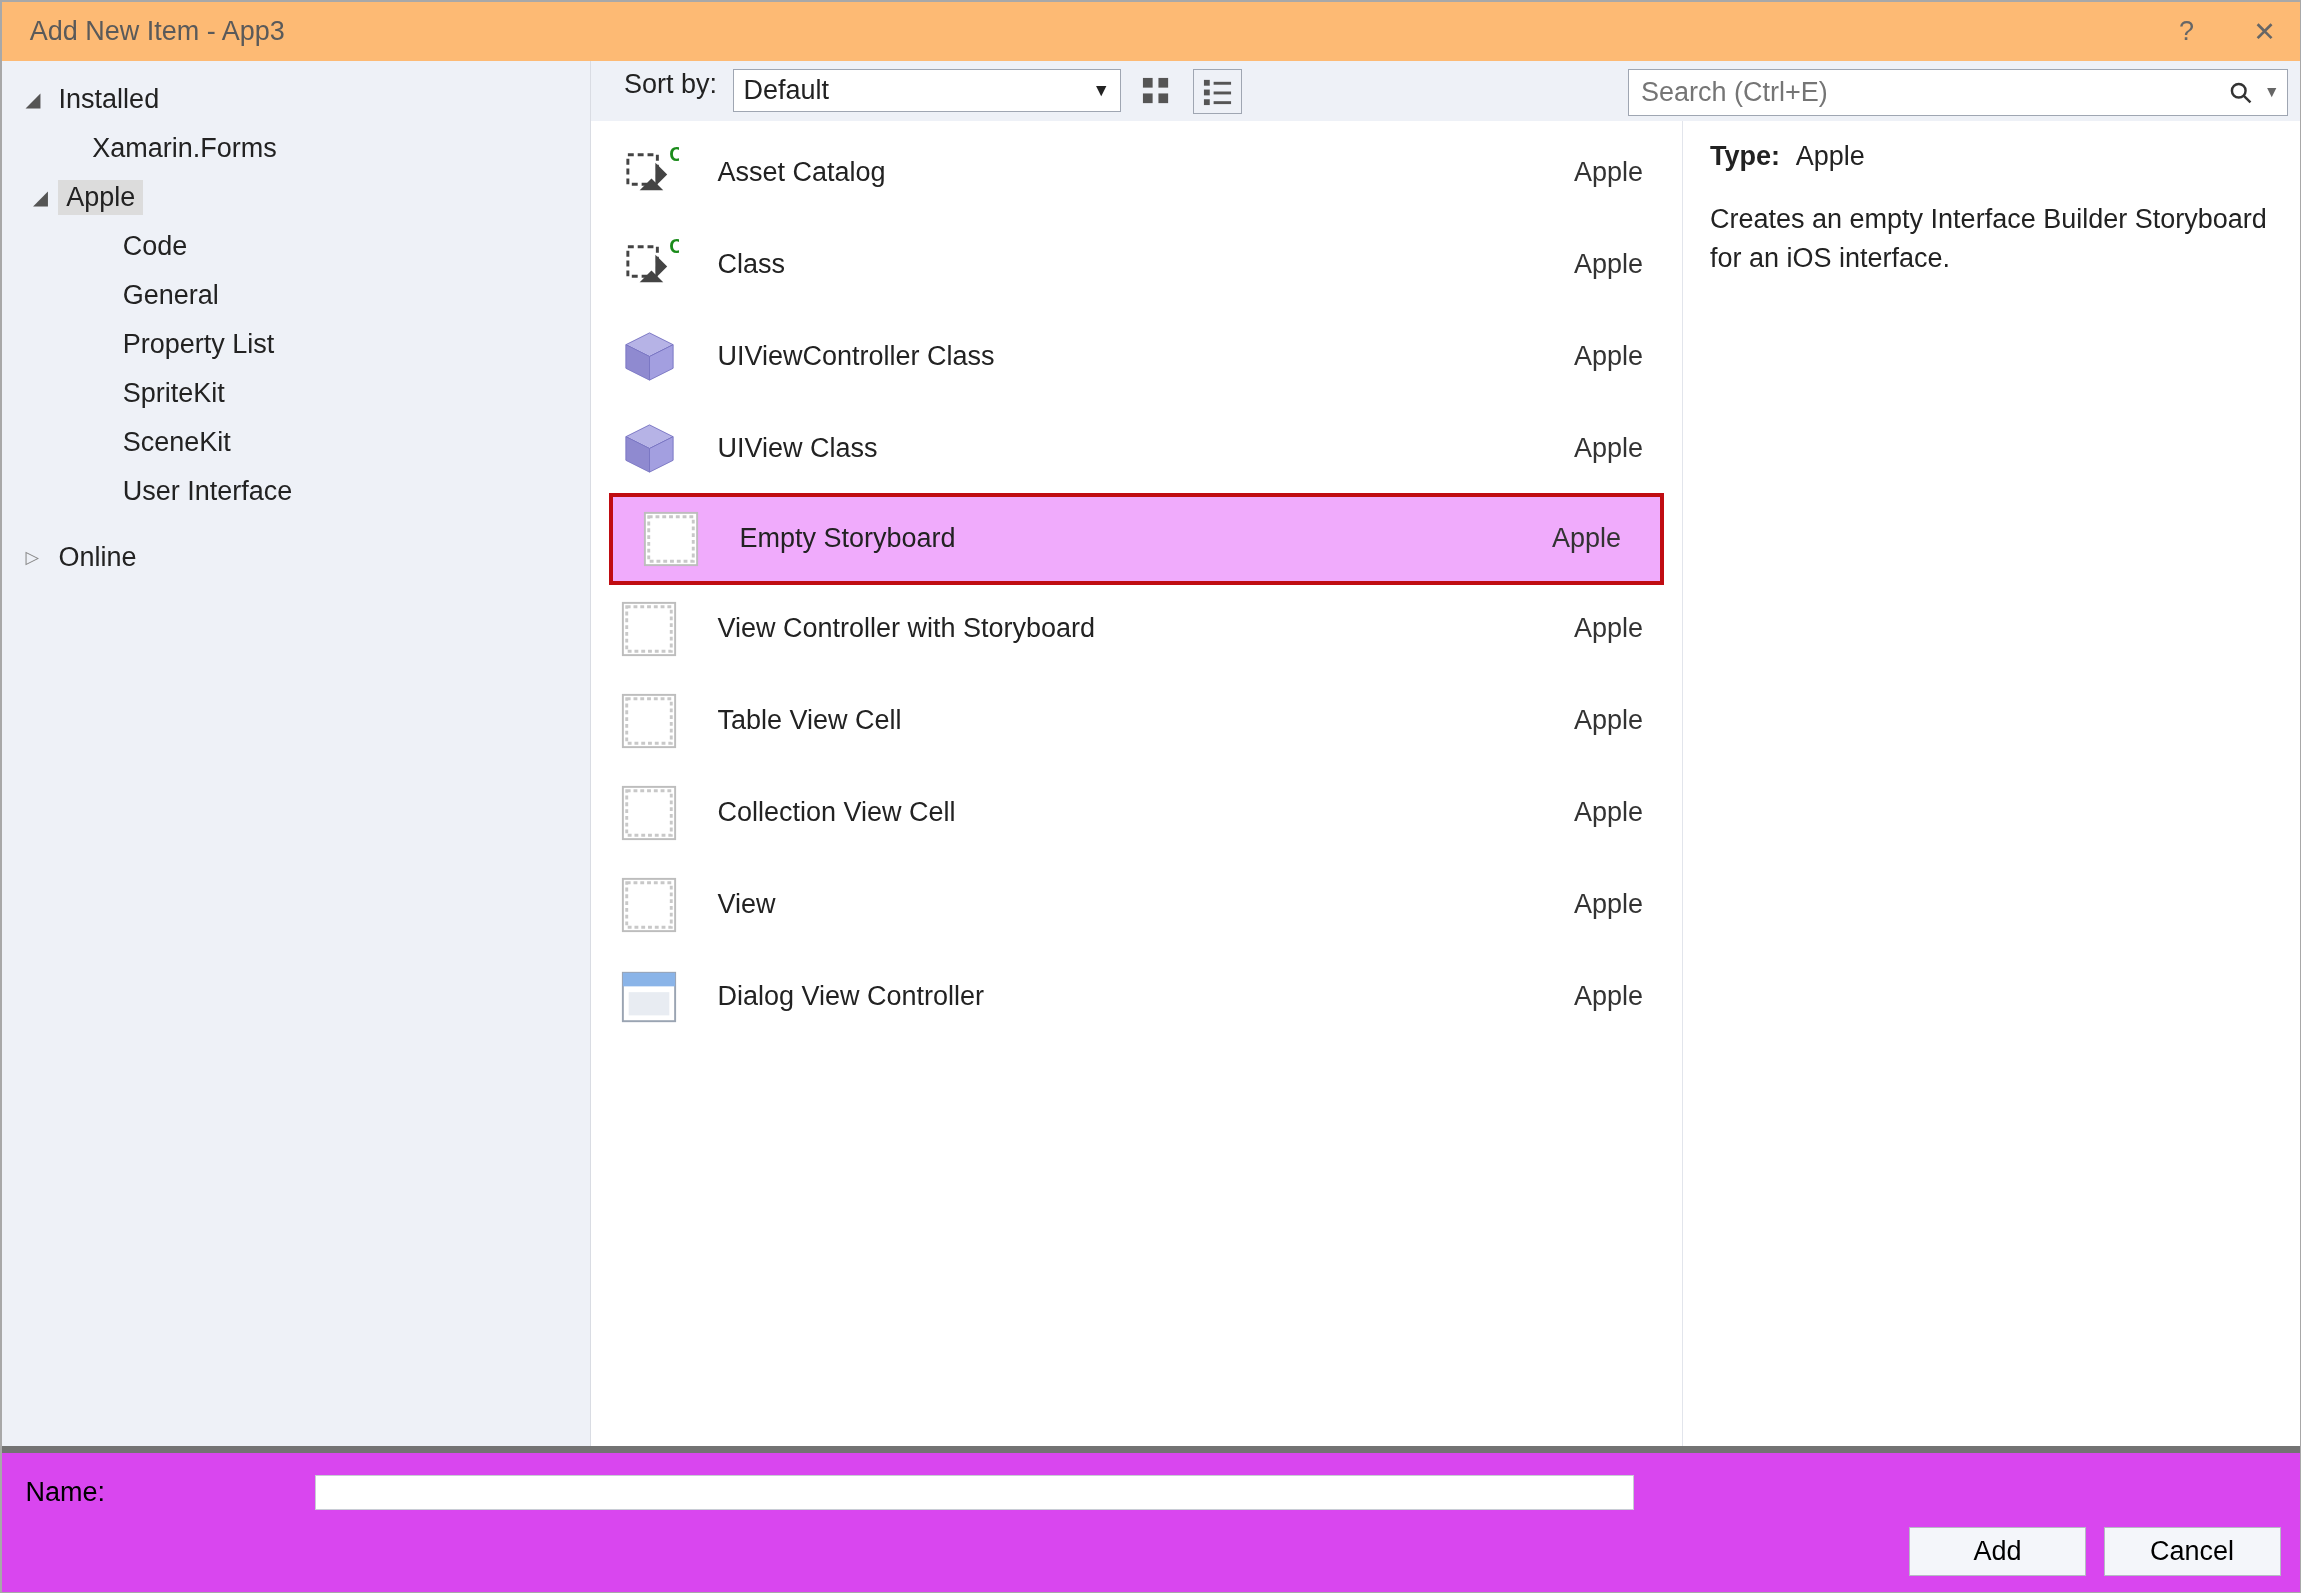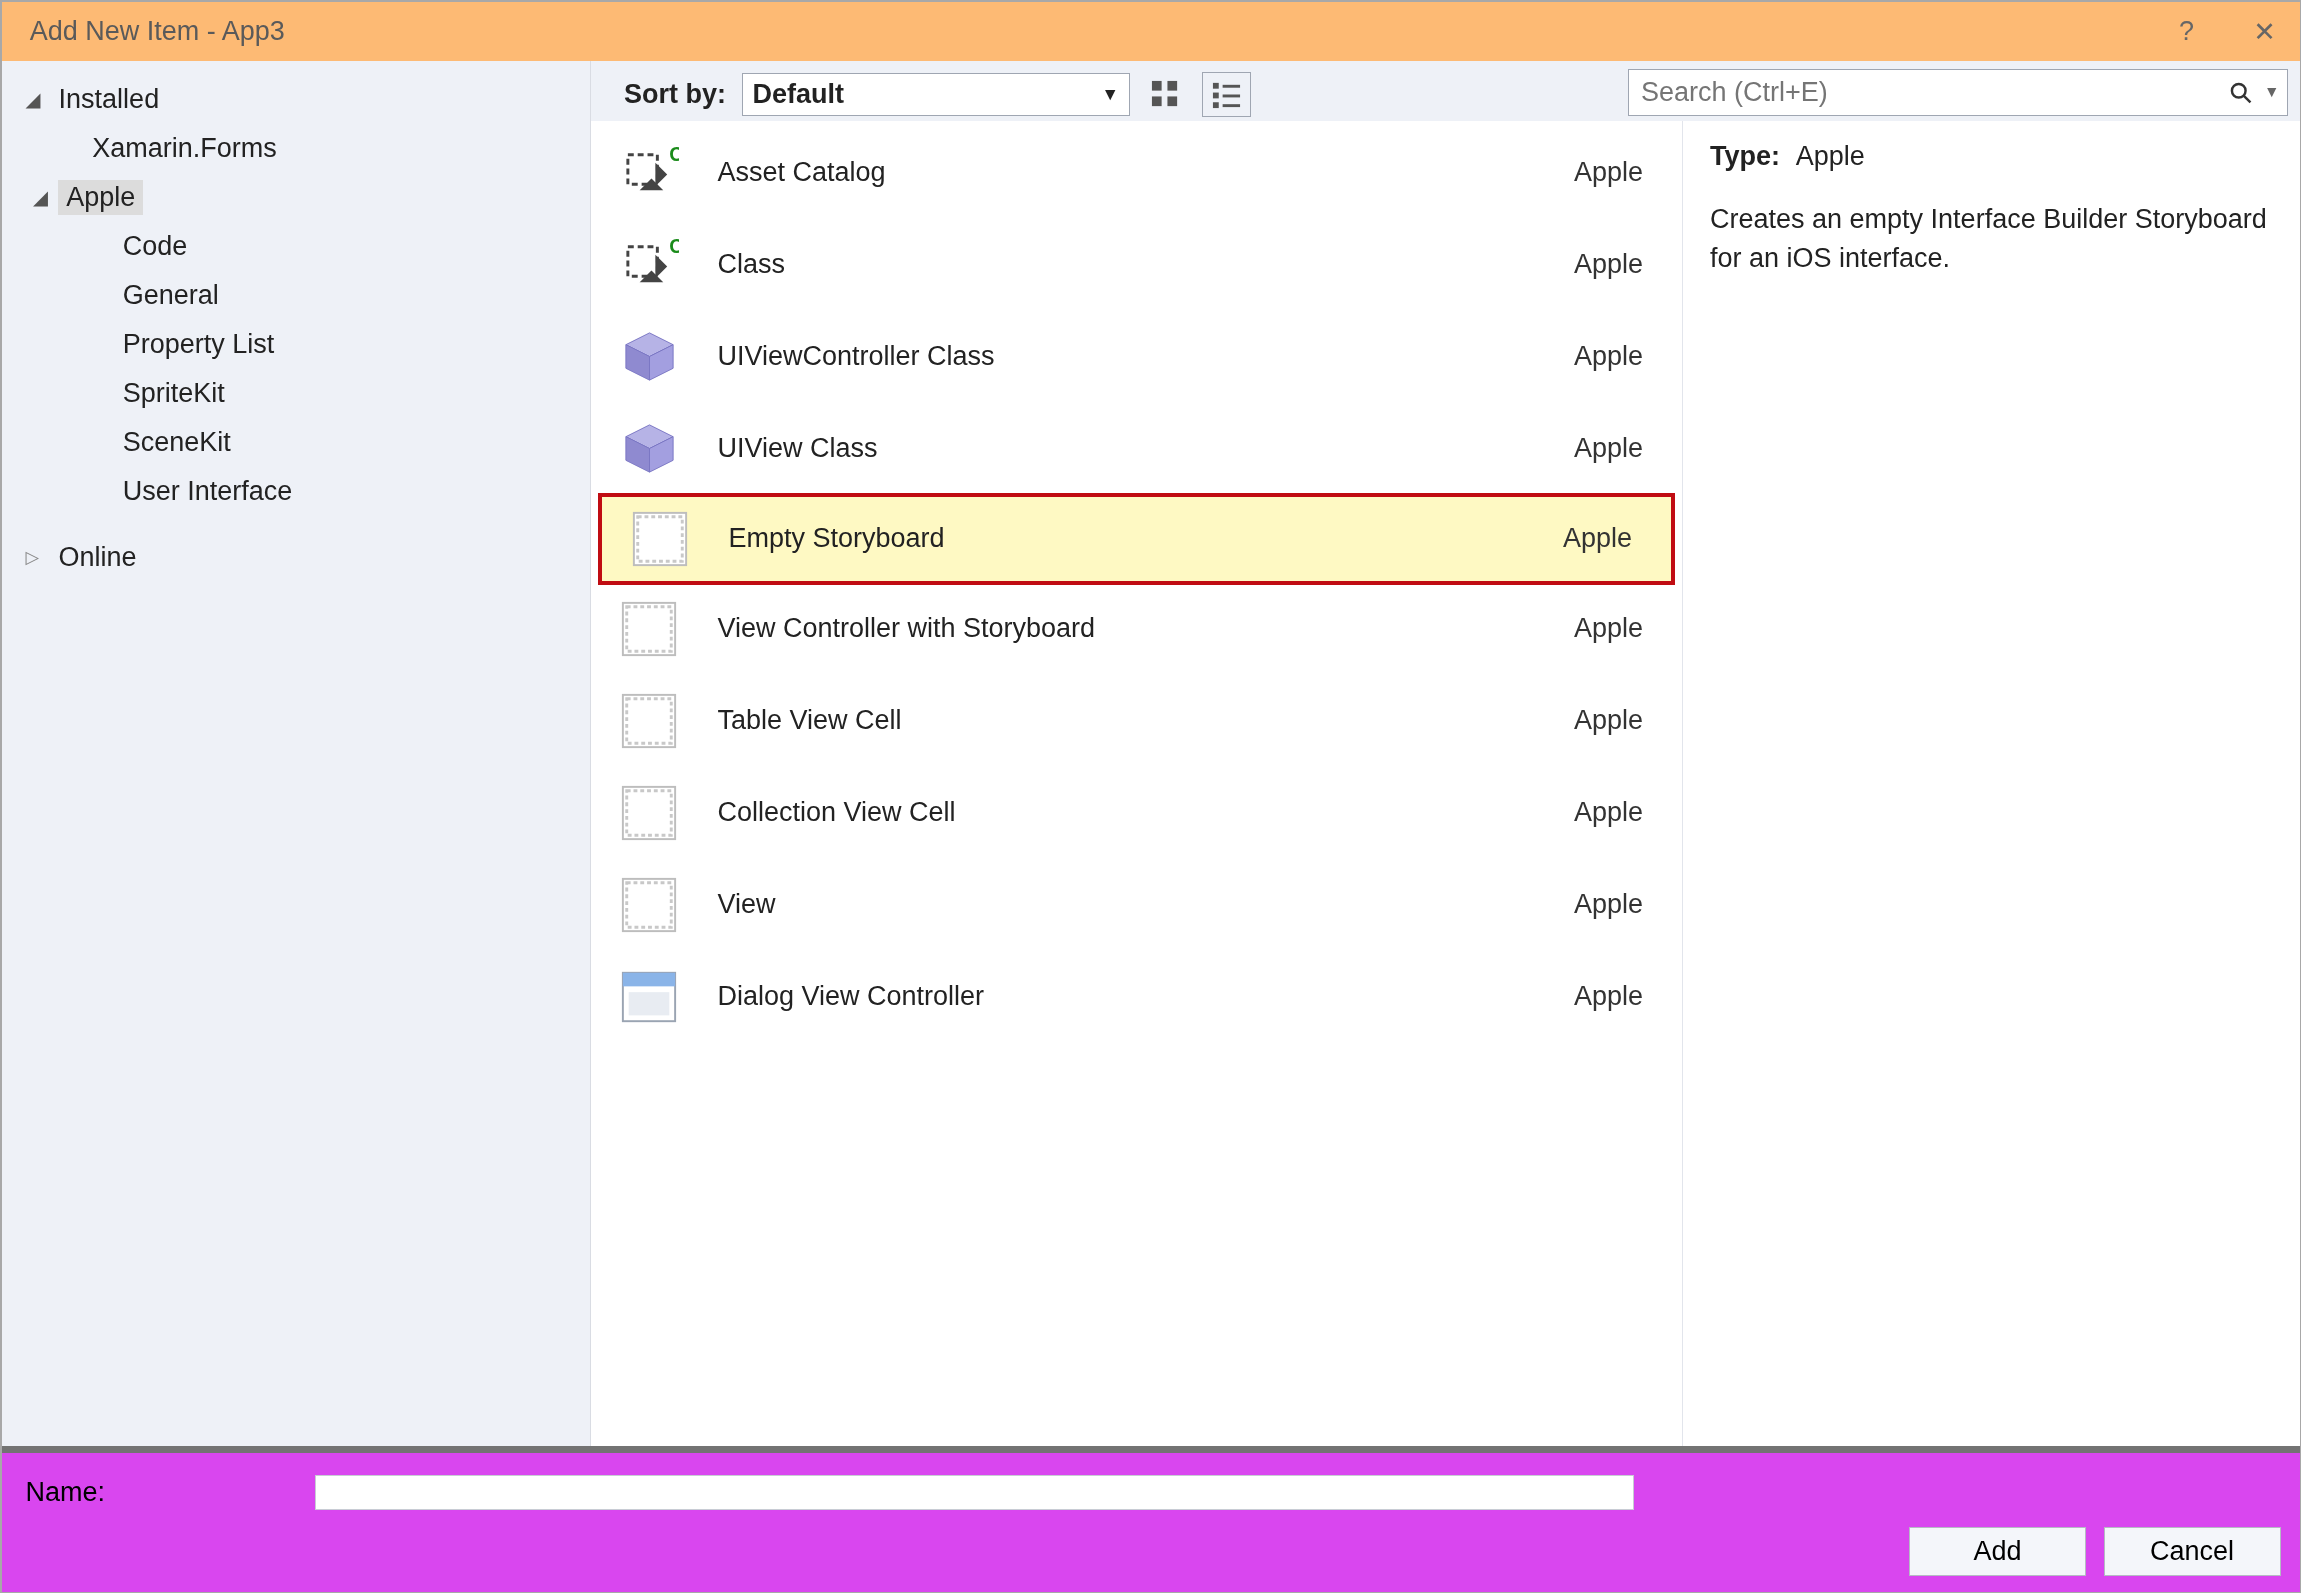--- a/index.html
+++ b/index.html
@@ -11,33 +11,33 @@
   .sys span { width:39px; text-align:center; cursor:default; }
   .content { flex:1; display:flex; position:relative; }
   .sidebar { width:589px; background:#eef1f7; border-right:1px solid #d9dce3; padding-top:13.7px; font-size:27px; color:#222; }
   .tree-item { display:flex; align-items:center; gap:5.9px; padding:2px 0 2px 19.5px; height:49px; }
   .tree-item.level1 { padding-left:23.4px; }
   .tree-item.level2 { padding-left:57px; }
   .tree-item.level3 { padding-left:113px; }
   .tree-item .arrow { width:19.5px; font-size:19.5px; color:#555; }
   .tree-label { padding:2px 7.8px; }
   .tree-label.sel { background:#dcdcdc; }
-  .toolbar { height:60px; display:flex; align-items:center; gap:11.7px; padding:7.8px 11.7px 0 33px; font-size:27px; color:#222;font-weight:bold; }
+  .toolbar { height:60px; display:flex; align-items:flex-start; gap:11.7px; padding:7.8px 11.7px 0 33px; font-size:27px; color:#222; }
   .sortlabel { margin-right:3.9px; }
   .sort-select { width:388px; height:43px; border:1px solid #9fa6b2; background:#fff; display:flex; align-items:center; justify-content:space-between; padding:0 9.8px; font-size:27px; color:#222; }
   .view-toggle { width:49px; height:45px; display:flex; align-items:center; justify-content:center; }
   .view-toggle.active { border:1px solid #9fa6b2; }
   .main { flex:1; display:flex; flex-direction:column; }
   .main-inner { flex:1; display:flex; }
   .list { width:1092px; background:#fff; border-right:1px solid #e2e5ec; padding-top:5.9px; }
   .row { height:92px; display:flex; align-items:center; padding:0 23.4px; gap:33px; }
   .row .iconbox { width:70px; height:70px; display:flex; align-items:center; justify-content:center; }
   .row .name { flex:1; font-size:27px; color:#222; }
   .row .cat { font-size:27px; color:#333; padding-right:15.6px; }
-  .row.highlight { border:4.9px solid #c00c12; background:#fef9c3; margin:-2px 7px; }
+  .row.highlight { border:4.9px solid #c00c12; background:#f0abfc; margin:-2px 18px; }
   .details { flex:1; background:#fff; padding:19.5px 27px; font-size:27px; color:#222; }
   .details .typeline { margin-bottom:28px; }
   .details .typeline b { font-weight:600; margin-right:9.8px; }
   .details .desc { line-height:1.45; }
   .searchbox { position:absolute; top:7.8px; right:11.7px; width:660px; height:47px; border:1px solid #9fa6b2; background:#fff; display:flex; align-items:center; }
   .searchbox input { flex:1; border:none; outline:none; font-size:27px; padding:0 11.7px; color:#777; background:transparent; }
   .searchbox .mag { width:35px; color:#444; font-size:25px; }
   .searchbox .drop { width:23.4px; color:#666; font-size:15.6px; }
   .footer { height:146px; background:#d946ef; border-top:7px solid #737373; position:relative; }
   .name-row { display:flex; align-items:center; gap:19.5px; padding:21.5px 23.4px 0 23.4px; }

